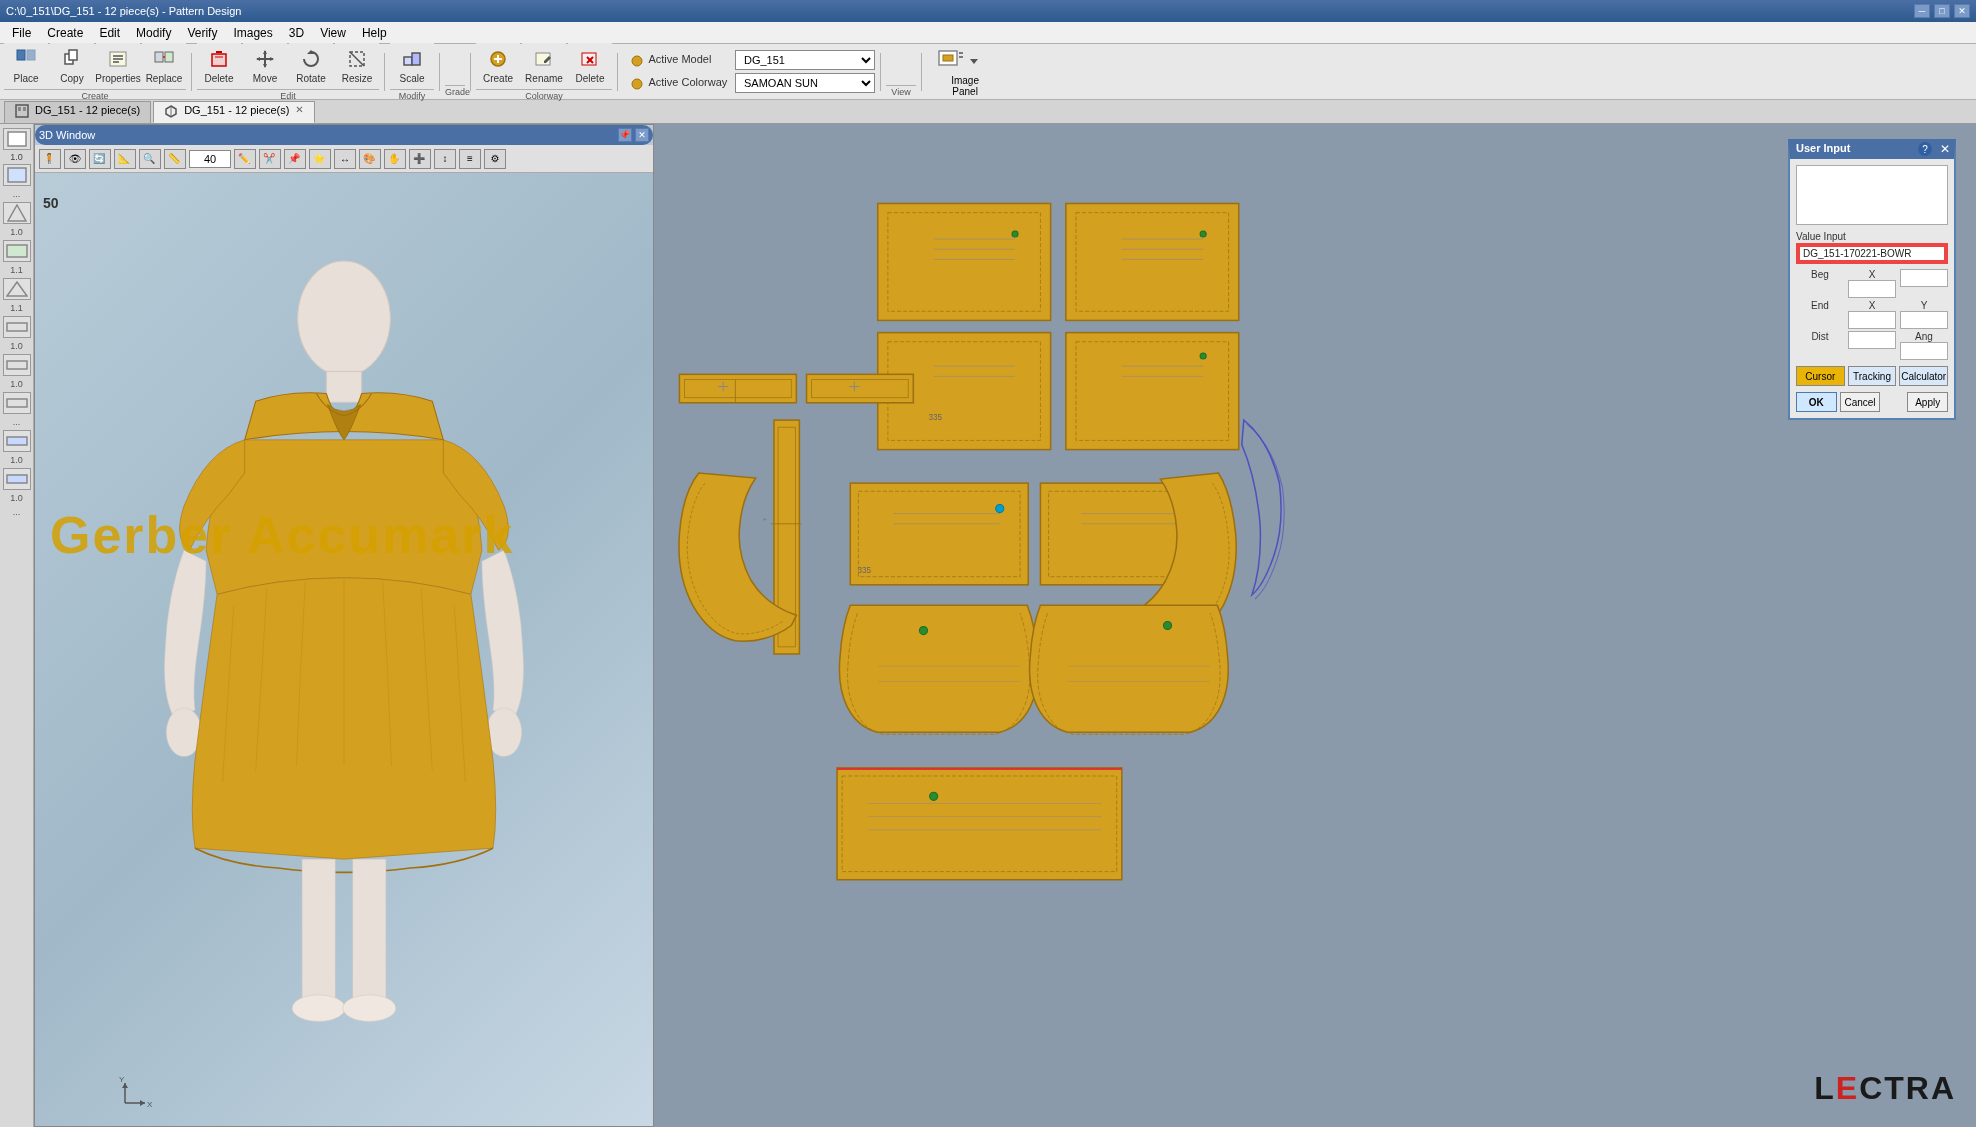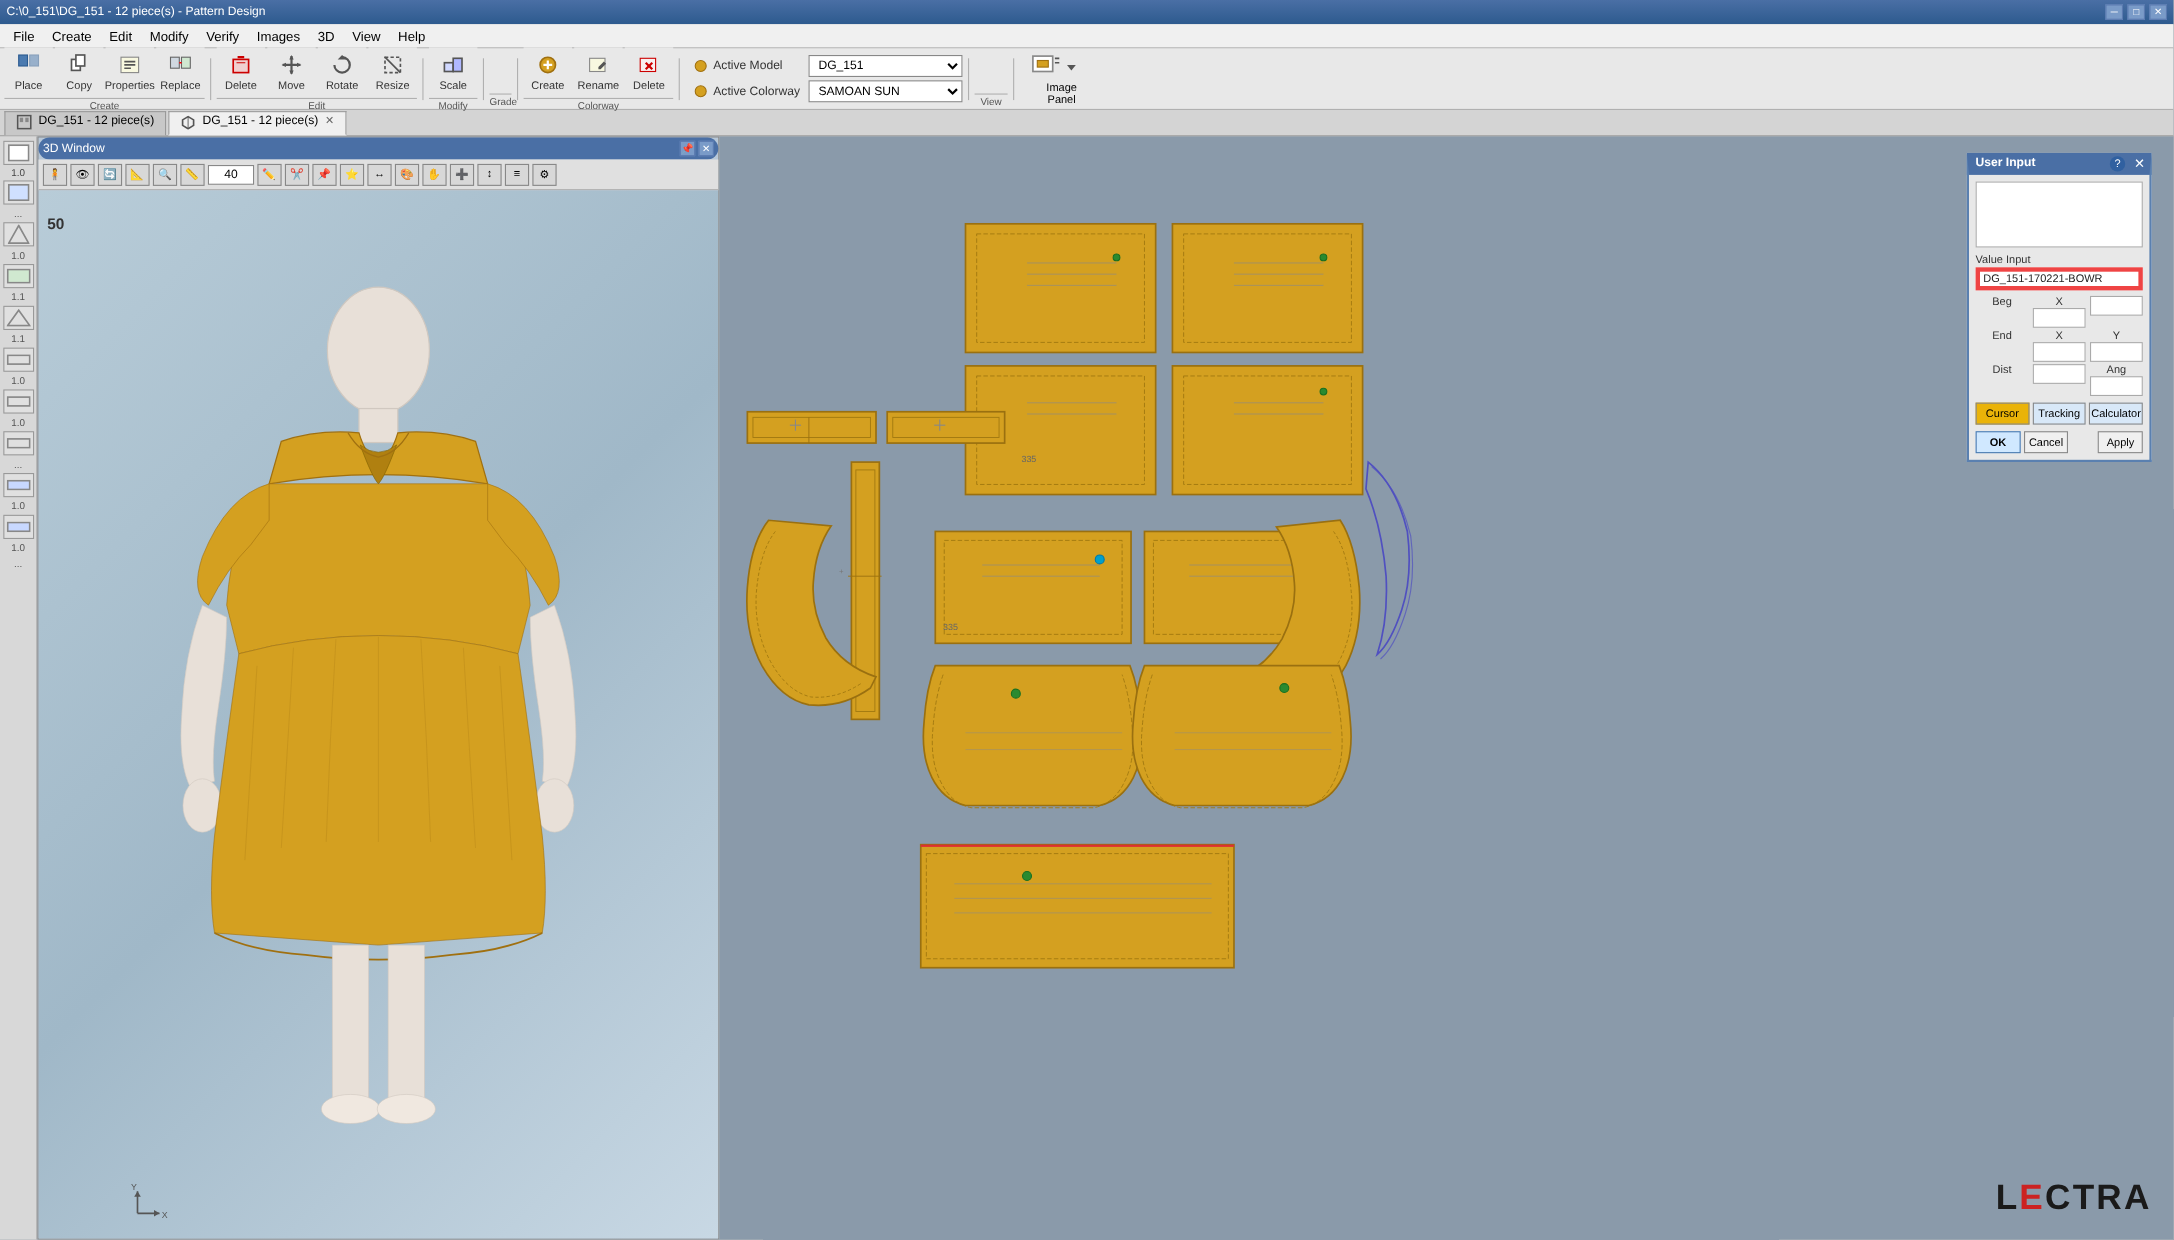--- a/index.html
+++ b/index.html
@@ -802,20 +802,21 @@
           <path d="M145 540 Q175 555 220 558 Q250 562 280 562 Q310 562 340 558 Q385 555 415 540" fill="none" stroke="#a07010" stroke-width="1.5"></path>
 
           <path d="M255 128 Q265 145 280 148 Q295 145 305 128" fill="none" stroke="#a07010" stroke-width="1"></path>
 
           <rect x="242" y="550" width="30" height="130" fill="#e8e0d8" stroke="#d0c8c0" stroke-width="0.5"></rect>
           <rect x="288" y="550" width="30" height="130" fill="#e8e0d8" stroke="#d0c8c0" stroke-width="0.5"></rect>
 
           <ellipse cx="257" cy="685" rx="24" ry="12" fill="#f0e8e0" stroke="#d0c8c0" stroke-width="0.5"></ellipse>
           <ellipse cx="303" cy="685" rx="24" ry="12" fill="#f0e8e0" stroke="#d0c8c0" stroke-width="0.5"></ellipse>
         </svg>
+        <div class="watermark-text">Gerber Accumark</div>
 
         <div style="position:absolute;bottom:10px;left:80px;">
           <svg width="40" height="40" viewBox="0 0 40 40">
             <line x1="10" y1="30" x2="30" y2="30" stroke="#555" stroke-width="1.5"></line>
             <line x1="10" y1="30" x2="10" y2="10" stroke="#555" stroke-width="1.5"></line>
             <polygon points="30,30 25,27 25,33" fill="#555"></polygon>
             <polygon points="10,10 7,15 13,15" fill="#555"></polygon>
             <text x="32" y="34" font-size="8" fill="#555">X</text>
             <text x="4" y="9" font-size="8" fill="#555">Y</text>
           </svg>

